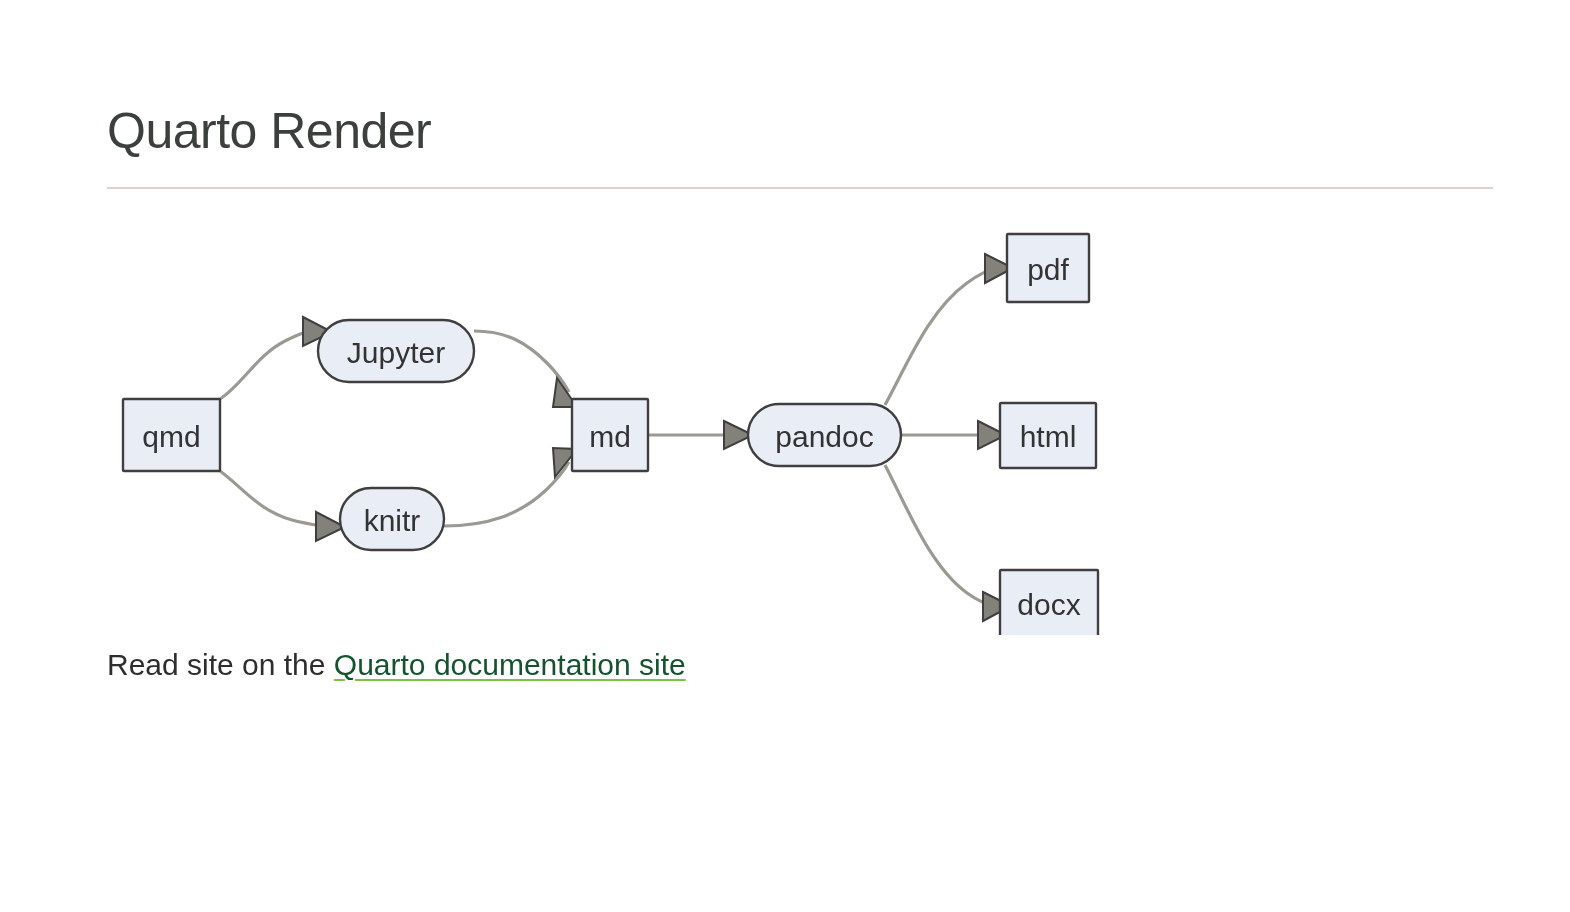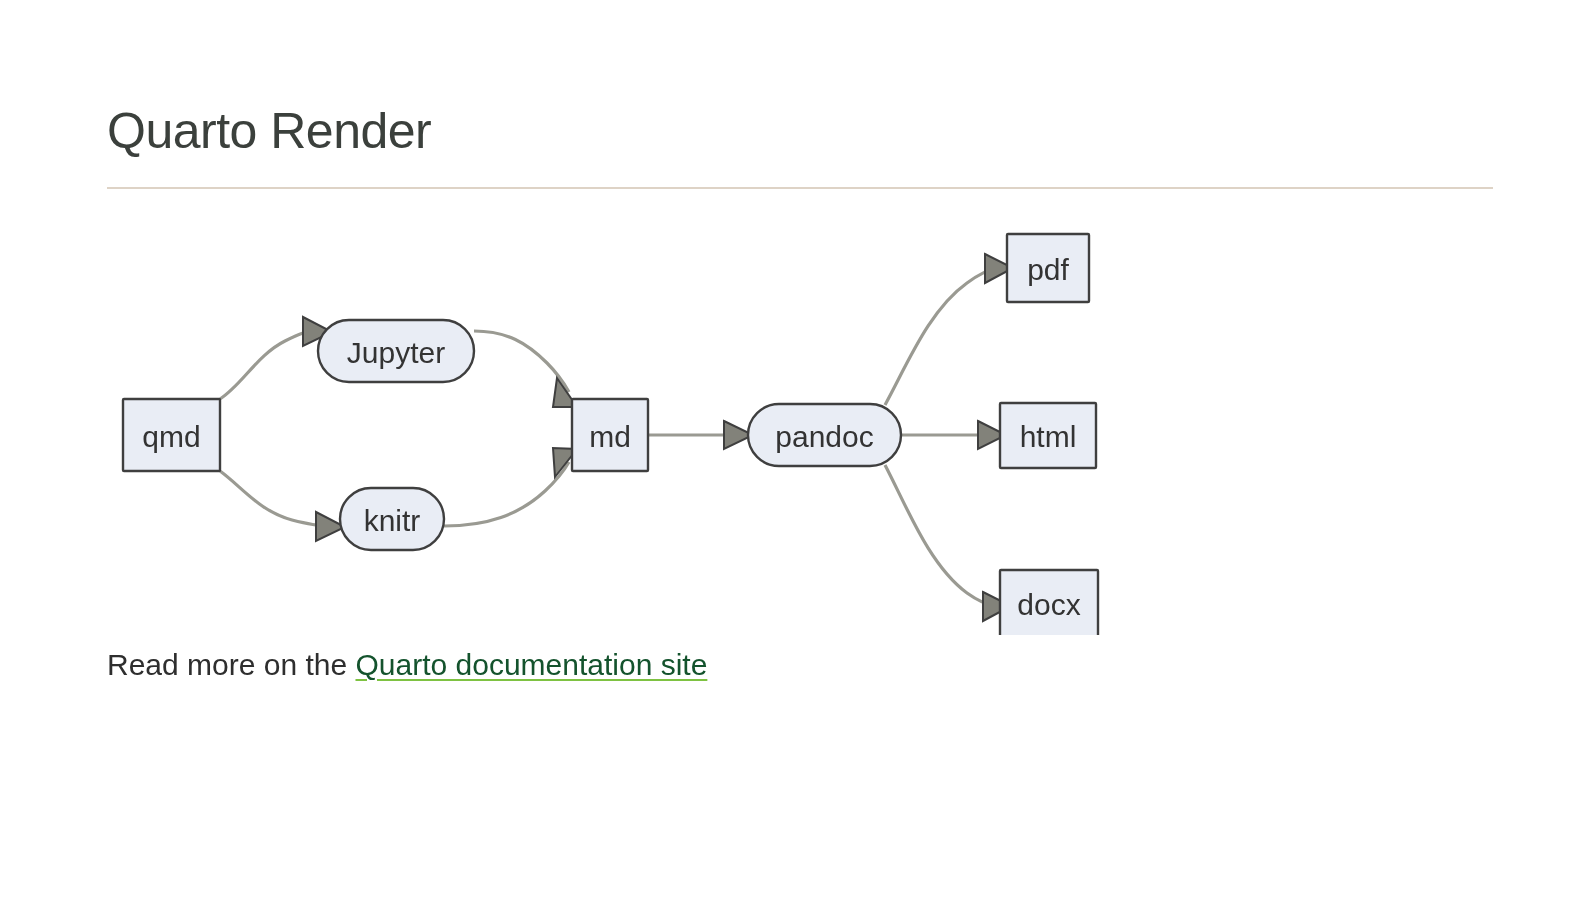--- a/index.html
+++ b/index.html
@@ -177,16 +177,16 @@
 
           <g>
             <rect class="node-rect" x="893" y="355" width="98" height="67" rx="1" ry="1"></rect>
             <text class="node-label" x="942" y="389">docx</text>
           </g>
 
         </g>
       </svg>
     </div>
 
-    <p class="read-more"><span>Read more on the </span><a class="doc-link">Quarto documentation site</a></p>
+    <p class="read-more"><span>Read site on the </span><a class="doc-link">Quarto documentation site</a></p>
 
   </div>
 </div>
 
 </body></html>

